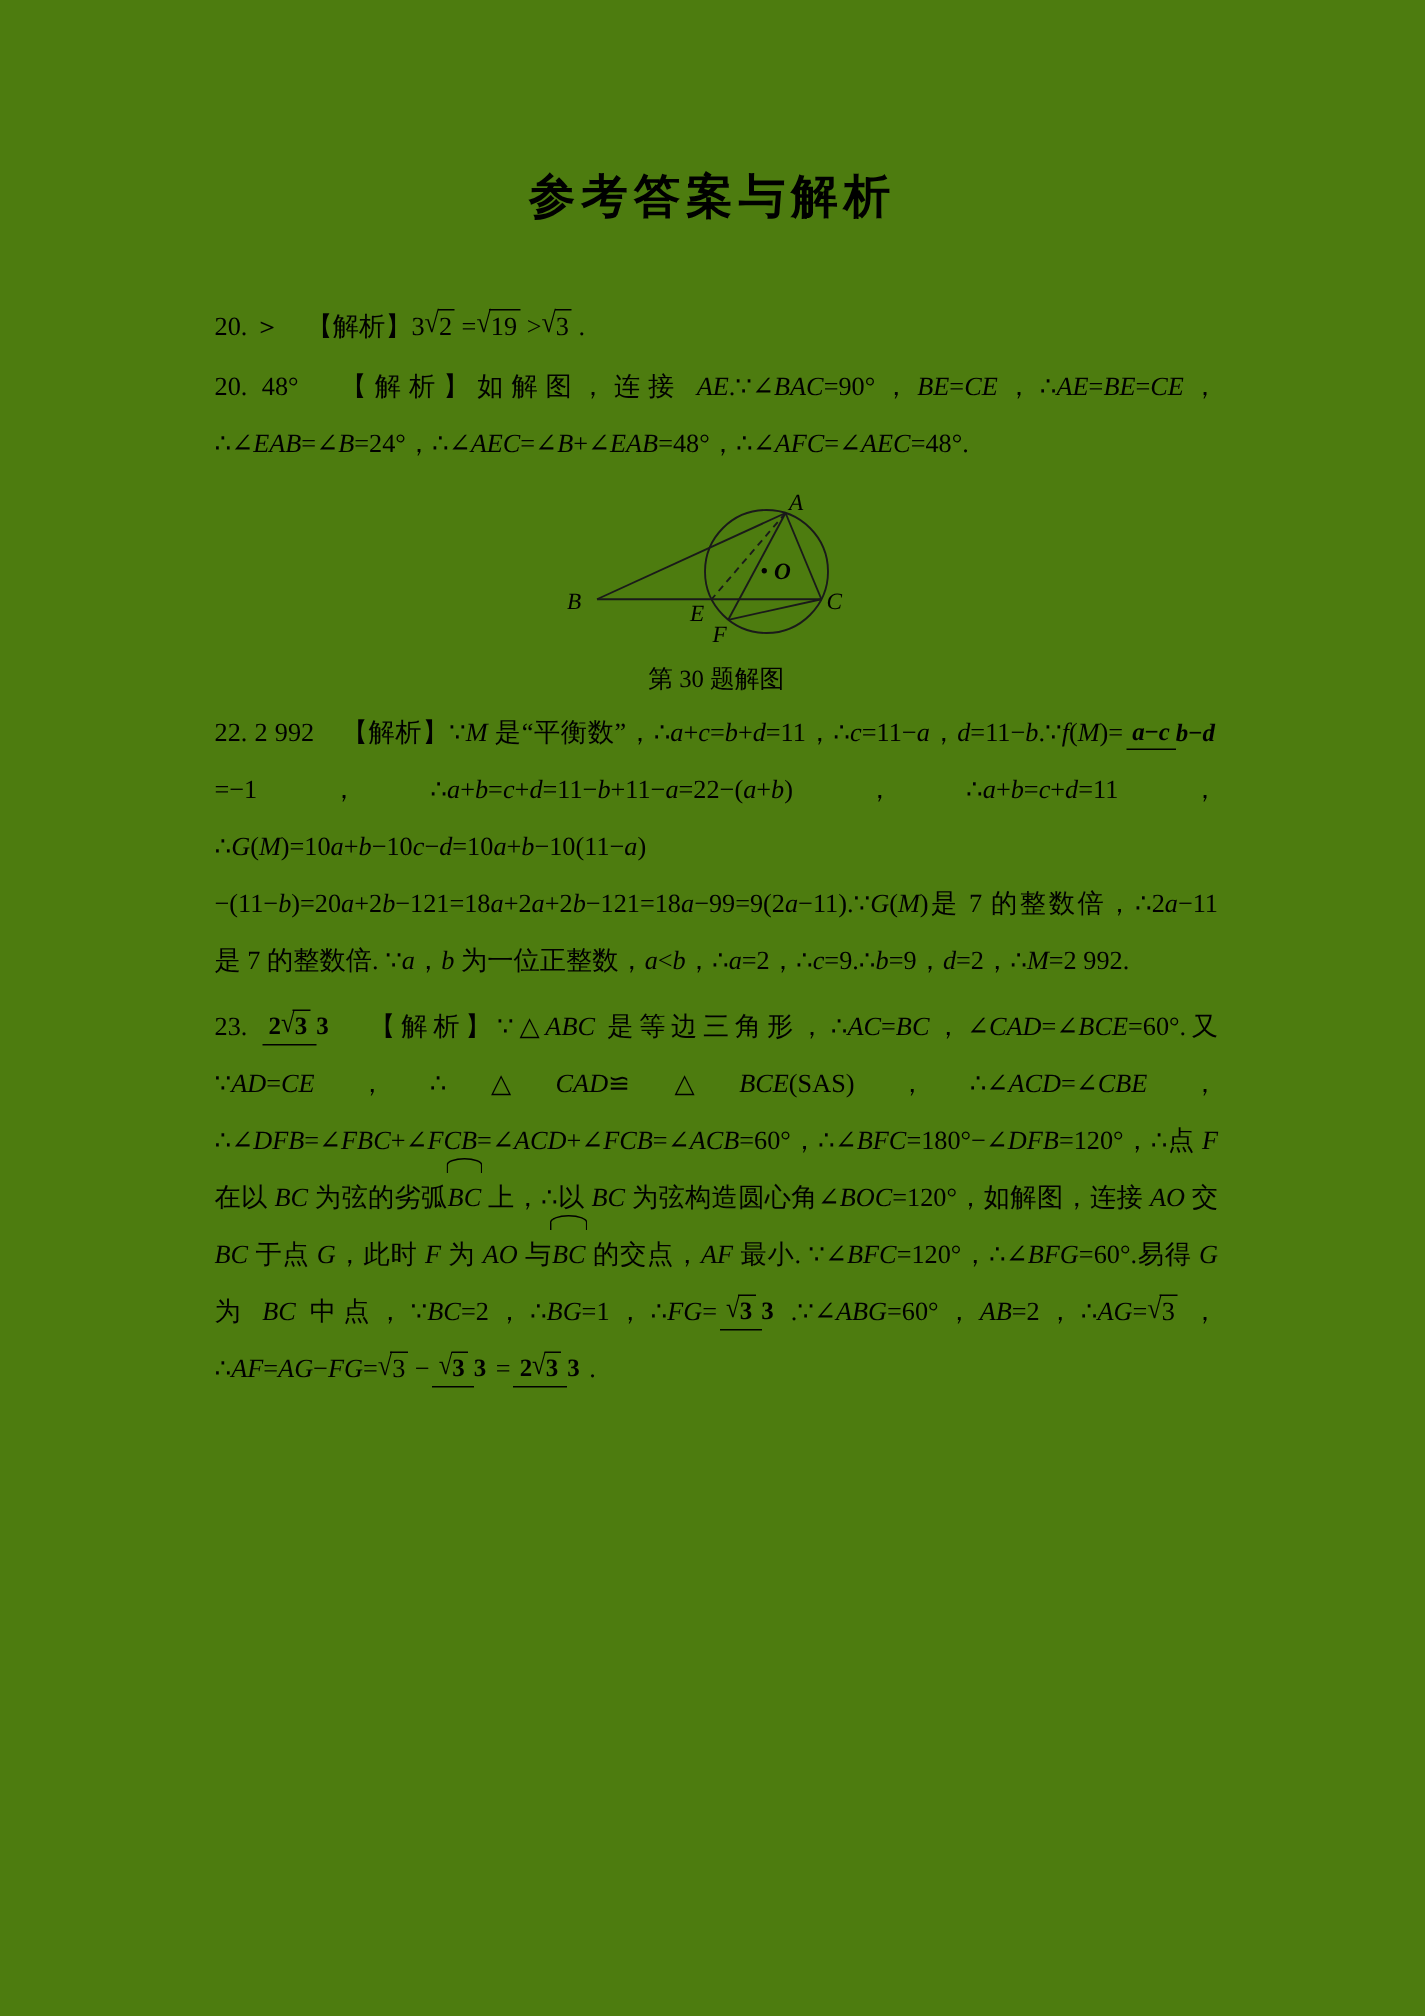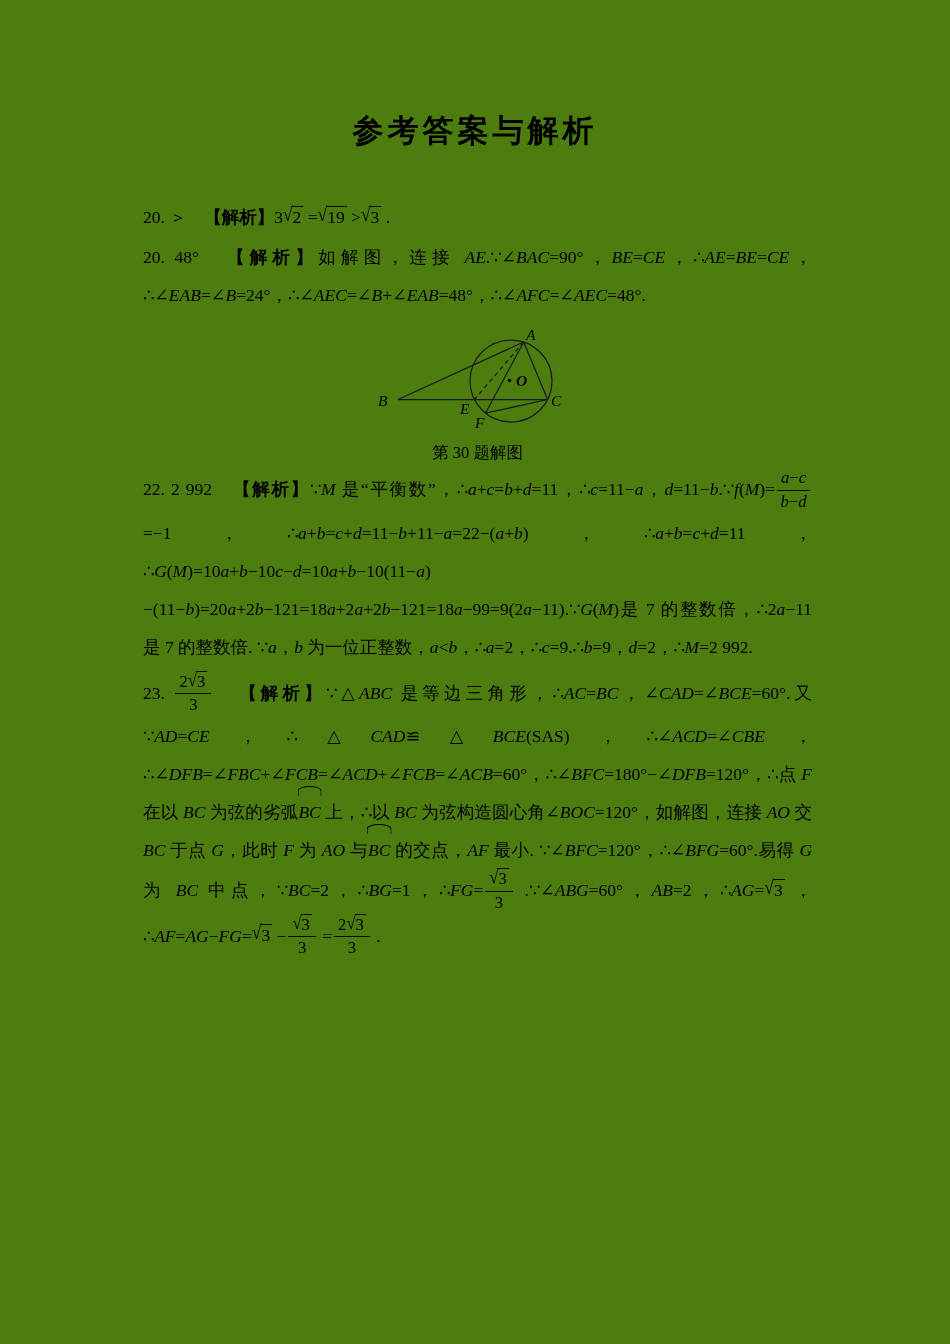--- a/index.html
+++ b/index.html
@@ -17,28 +17,28 @@
   .para{
     font-size:17.5px;line-height:38px;text-align:justify;
     margin:0;
   }
   .p19{margin-top:44px;}
   .p20{margin-top:2px;}
   .p21{margin-top:14px;}
   .p22{margin-top:4px;}
   .p23{margin-top:6px;}
   .pnum{font-family:"Liberation Serif","DejaVu Serif",serif;}
-  .lbl{font-weight:bold;font-family:"Liberation Sans","DejaVu Sans",sans-serif;}
+  .lbl{font-weight:normal;font-family:"Liberation Sans","DejaVu Sans",sans-serif;}
   .mi{font-style:italic;}
   
   .sqrt{display:inline-block;white-space:nowrap;}
   .rad{display:inline-block;transform:scaleY(1.12);transform-origin:bottom;}
   .vinc{display:inline-block;border-top:1.3px solid #000;padding:0 2px 0 1px;margin-left:-1px;line-height:1.15;}
   
-  .frac{display:inline-flex;flex-direction:column;vertical-align:middle;text-align:center;line-height:1.25;font-size:0.95em;margin:0 2px;position:relative;top:-1px;}
+  .frac{display:inline-flex;flex-direction:row;vertical-align:middle;text-align:center;line-height:1.25;font-size:0.95em;margin:0 2px;position:relative;top:-1px;font-weight:bold;}
   .fnum{display:block;padding:0 4px 1px;border-bottom:1.3px solid #000;}
   .fden{display:block;padding-top:1px;}
   
   .arc{position:relative;display:inline-block;font-style:italic;white-space:nowrap;}
   .arc::before{
     content:"";position:absolute;top:-7px;left:50%;transform:translateX(-50%);
     width:1.3em;height.5em;height:0.5em;border:1.4px solid #000;border-bottom:none;
     border-radius:50% 50% 0 0;
   }
   

